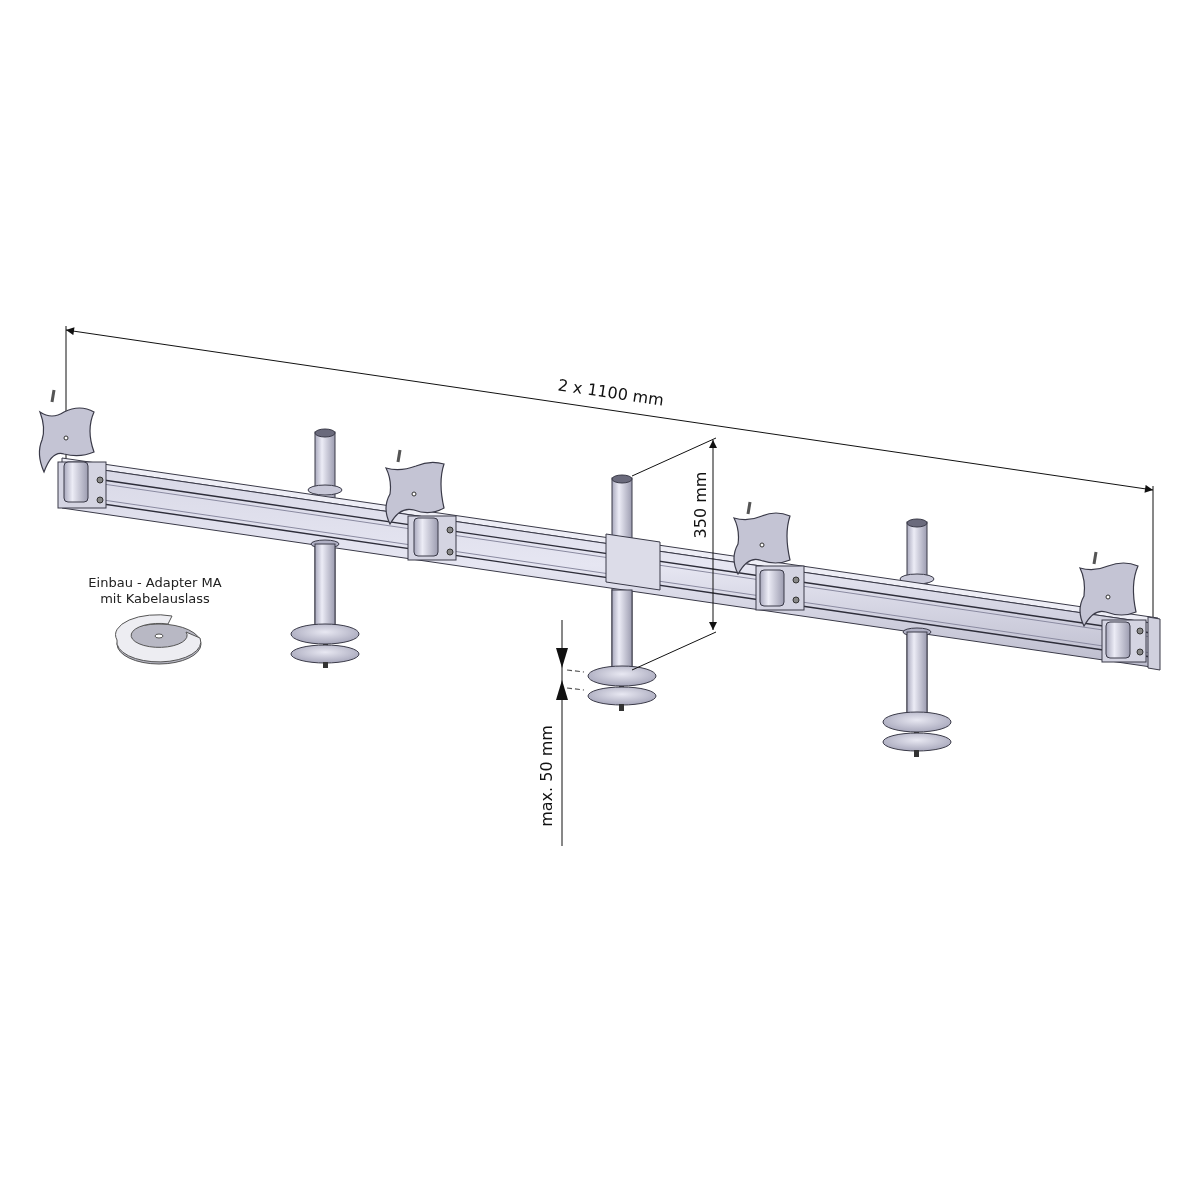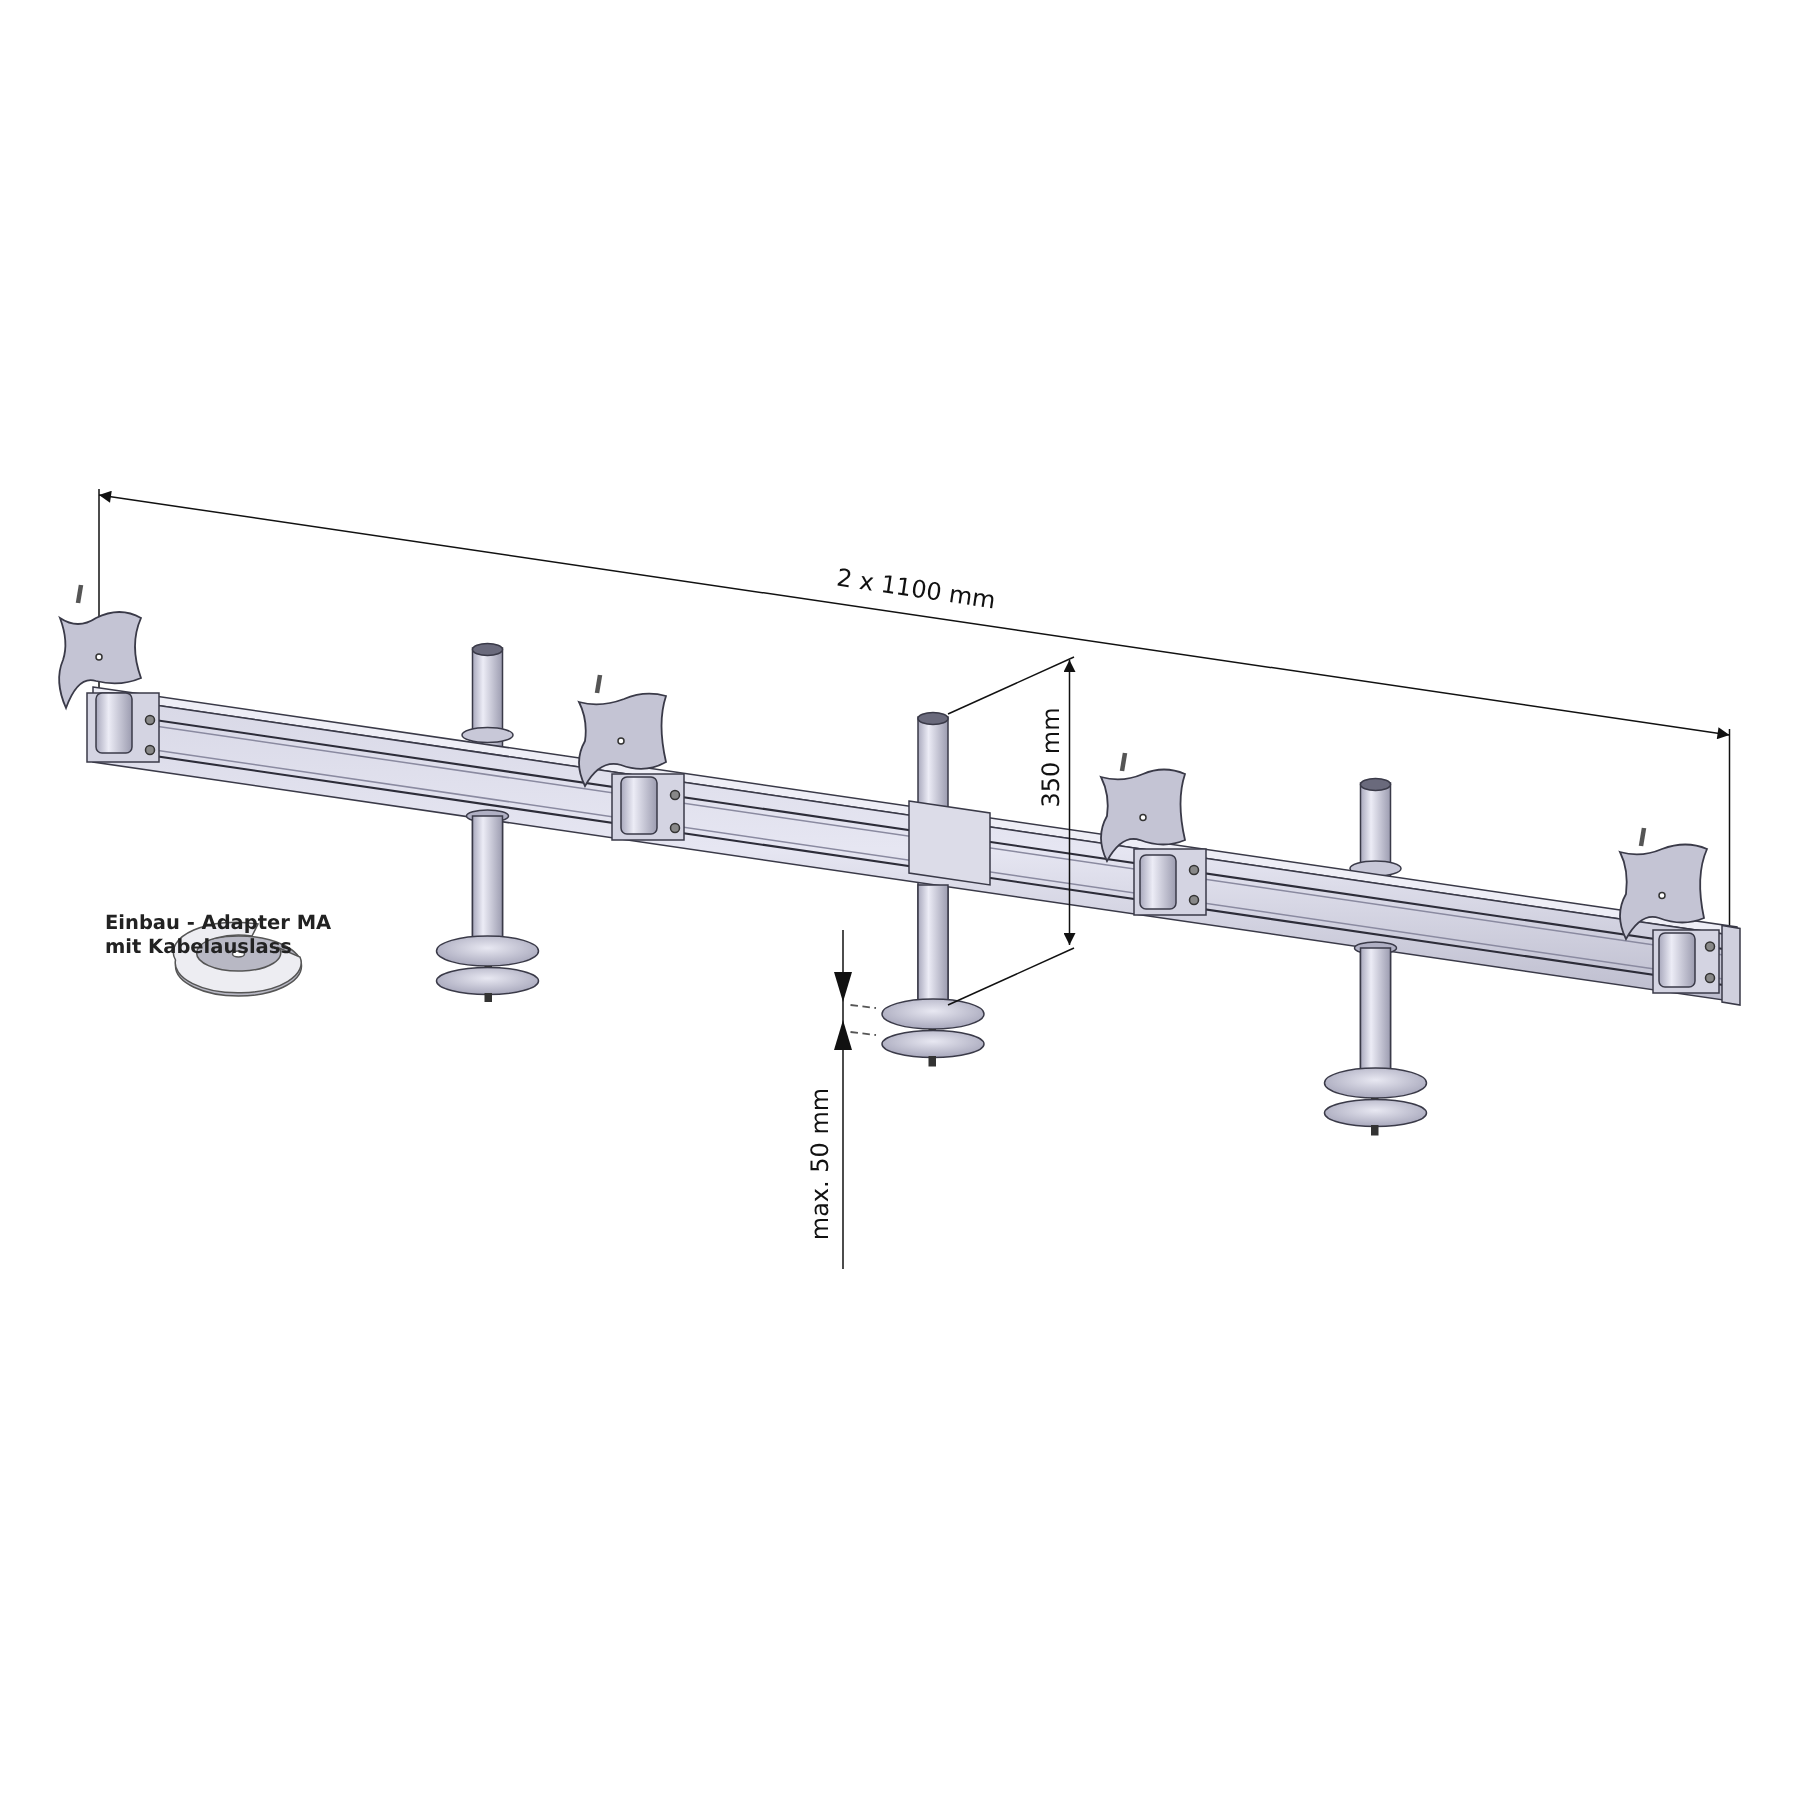--- a/index.html
+++ b/index.html
@@ -1,19 +1,19 @@
 <!DOCTYPE html>
 <html><head>
 <meta charset="utf-8">
 <style>
   html, body { margin:0; padding:0; background:#ffffff; }
   body { width:1200px; height:1200px; position:relative; overflow:hidden; font-family:"DejaVu Sans", sans-serif; }
   #diagram { position:absolute; left:0; top:0; width:1200px; height:1200px; }
   .dim-text { font-family:"DejaVu Sans", sans-serif; font-size:16px; fill:#111; }
-  .adapter-label { position:absolute; left:70px; top:608px; width:170px; font-size:13px; line-height:16px; color:#222; font-family:"DejaVu Sans", sans-serif;font-weight:bold; }
+  .adapter-label { position:absolute; left:70px; top:575px; width:170px; text-align:center; font-size:13px; line-height:16px; color:#222; font-family:"DejaVu Sans", sans-serif; }
   .adapter-label span { display:block; }
 </style>
 </head>
 <body>
 
 <svg id="diagram" viewBox="0 0 1200 1200" xmlns="http://www.w3.org/2000/svg">
   <defs>
     <marker id="arrow" viewBox="0 0 10 10" refX="10" refY="5" markerWidth="14" markerHeight="8" orient="auto-start-reverse" markerUnits="userSpaceOnUse">
       <path d="M0,0 L10,5 L0,10 z" fill="#111"></path>
     </marker>

